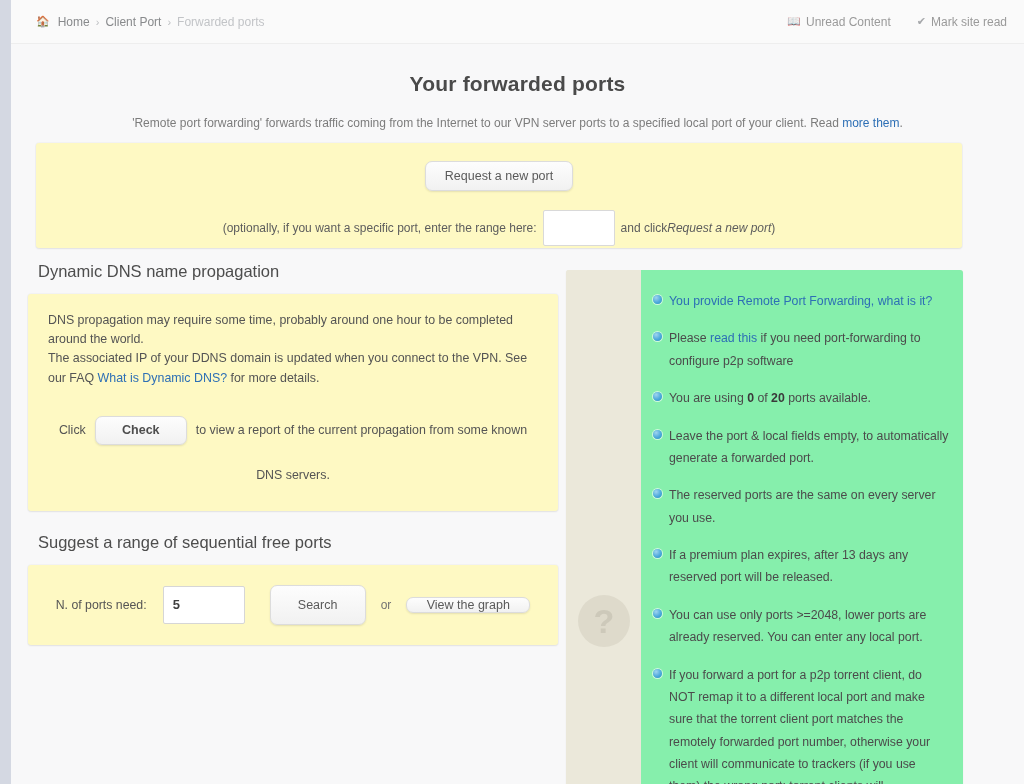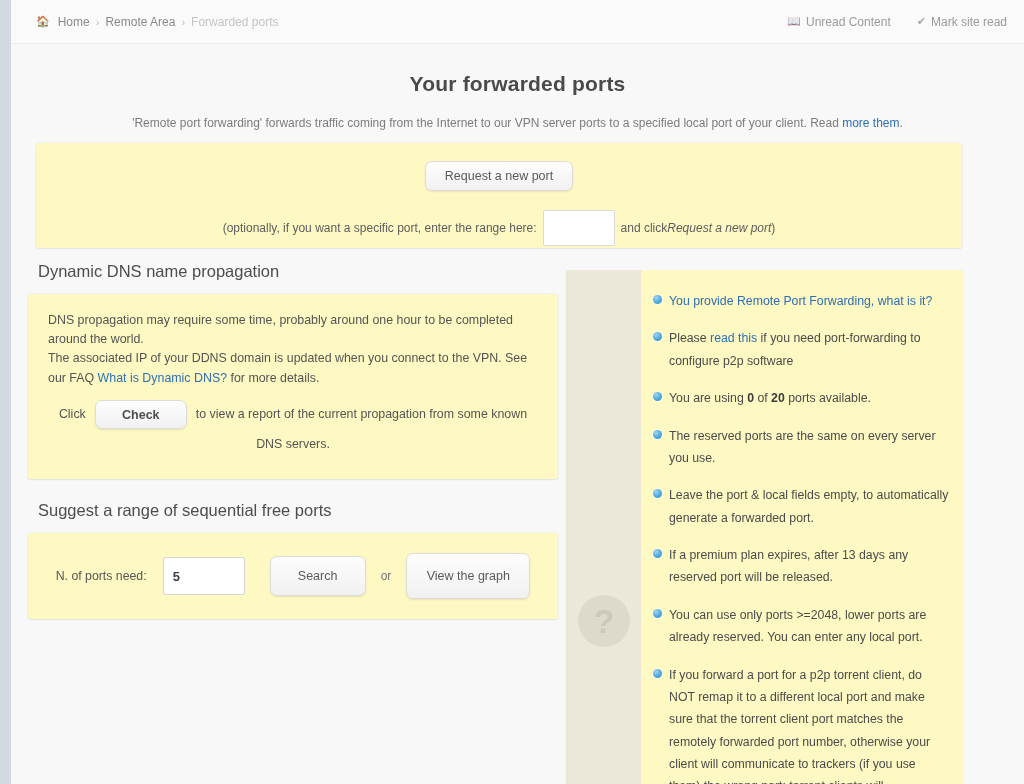--- a/index.html
+++ b/index.html
@@ -156,21 +156,21 @@
   }
   .info-card a { color: #2d6fb5; text-decoration: none; }
   .check-line {
     margin-top: 12px;
     text-align: center;
     line-height: 2.4;
   }
   .btn-inline {
     display: inline-flex;
     vertical-align: middle;
-    margin: 0 9px;
+    margin: 16px 9px;
     min-width: 92px; height: 29px;
     font-weight: bold;
     font-size: 12.5px;
     color: #4d4d4d;
   }
 
   .ports-card {
     margin-top: 0;
     padding: 20px 18px;
     display: flex;
@@ -185,21 +185,21 @@
     border-radius: 2px;
     background: #fff;
     font-size: 13px;
     font-weight: bold;
     color: #3f3f3f;
     padding: 0 9px;
     font-family: "Liberation Sans", sans-serif;
   }
   .btn-search { margin-left: 21px; min-width: 96px; height: 40px; }
   .or-text { margin: 0 11px; font-size: 12px; color: #737373; }
-  .btn-graph { min-width: 124px; height: 46px; }
+  .btn-graph { min-width: 124px; height: 16px; }
 
   
   .help-panel {
     position: absolute;
     left: 566px; top: 270px;
     width: 397px; height: 514px;
     background: #ebe8da;
     border-radius: 3px 3px 0 0;
     overflow: hidden;
     box-shadow: 0 1px 2px rgba(0,0,0,.06);
@@ -220,21 +220,21 @@
     font-size: 34px;
     font-weight: bold;
     line-height: 52px;
     text-align: center;
     font-family: "Liberation Sans", sans-serif;
   }
   .help-body {
     position: absolute;
     left: 75px; top: 0;
     right: 0; bottom: 0;
-    background: #fef9c3;
+    background: #86efac;
     padding: 20px 14px 0 12px;
   }
   .help-list { list-style: none; margin: 0; padding: 0; }
   .help-list li {
     position: relative;
     padding-left: 16px;
     margin-bottom: 15px;
     font-size: 12.3px;
     line-height: 1.82;
     color: #4b4b4b;
@@ -255,21 +255,21 @@
 
 <div class="edge-strip"></div>
 
 <div class="page">
 
   <div class="topbar">
     <div class="breadcrumb">
       <span class="home-ico">🏠</span>
       <a class="crumb-link" href="#">Home</a>
       <span class="sep">›</span>
-      <a class="crumb-link" href="#">Remote Area</a>
+      <a class="crumb-link" href="#">Client Port</a>
       <span class="sep">›</span>
       <span class="crumb-current">Forwarded ports</span>
     </div>
 
     <div class="topbar-right">
       <a class="tb-item" href="#">
         <span class="tb-ico">📖</span>
         <span>Unread Content</span>
       </a>
       <a class="tb-item" href="#">
@@ -338,28 +338,28 @@
 
       <li>
         <span class="bullet"></span><span>Please </span><a href="#">read this</a><span> if you need port-forwarding to configure p2p software</span>
       </li>
 
       <li>
         <span class="bullet"></span><span>You are using </span><b>0</b><span> of </span><b>20</b><span> ports available.</span>
       </li>
 
       <li>
+        <span class="bullet"></span><span>Leave the port &amp; local fields empty, to automatically generate a forwarded port.</span>
+      </li>
+
+      <li>
         <span class="bullet"></span><span>The reserved ports are the same on every server you use.</span>
       </li>
 
       <li>
-        <span class="bullet"></span><span>Leave the port &amp; local fields empty, to automatically generate a forwarded port.</span>
-      </li>
-
-      <li>
         <span class="bullet"></span><span>If a premium plan expires, after 13 days any reserved port will be released.</span>
       </li>
 
       <li>
         <span class="bullet"></span><span>You can use only ports &gt;=2048, lower ports are already reserved. You can enter any local port.</span>
       </li>
 
       <li>
         <span class="bullet"></span><span>If you forward a port for a p2p torrent client, do NOT remap it to a different local port and make sure that the torrent client port matches the remotely forwarded port number, otherwise your client will communicate to trackers (if you use them) the wrong port: torrent clients will communicate to trackers the port number you have configured in them. As a result, you will get no incoming packets from the swarm and</span>
       </li>

